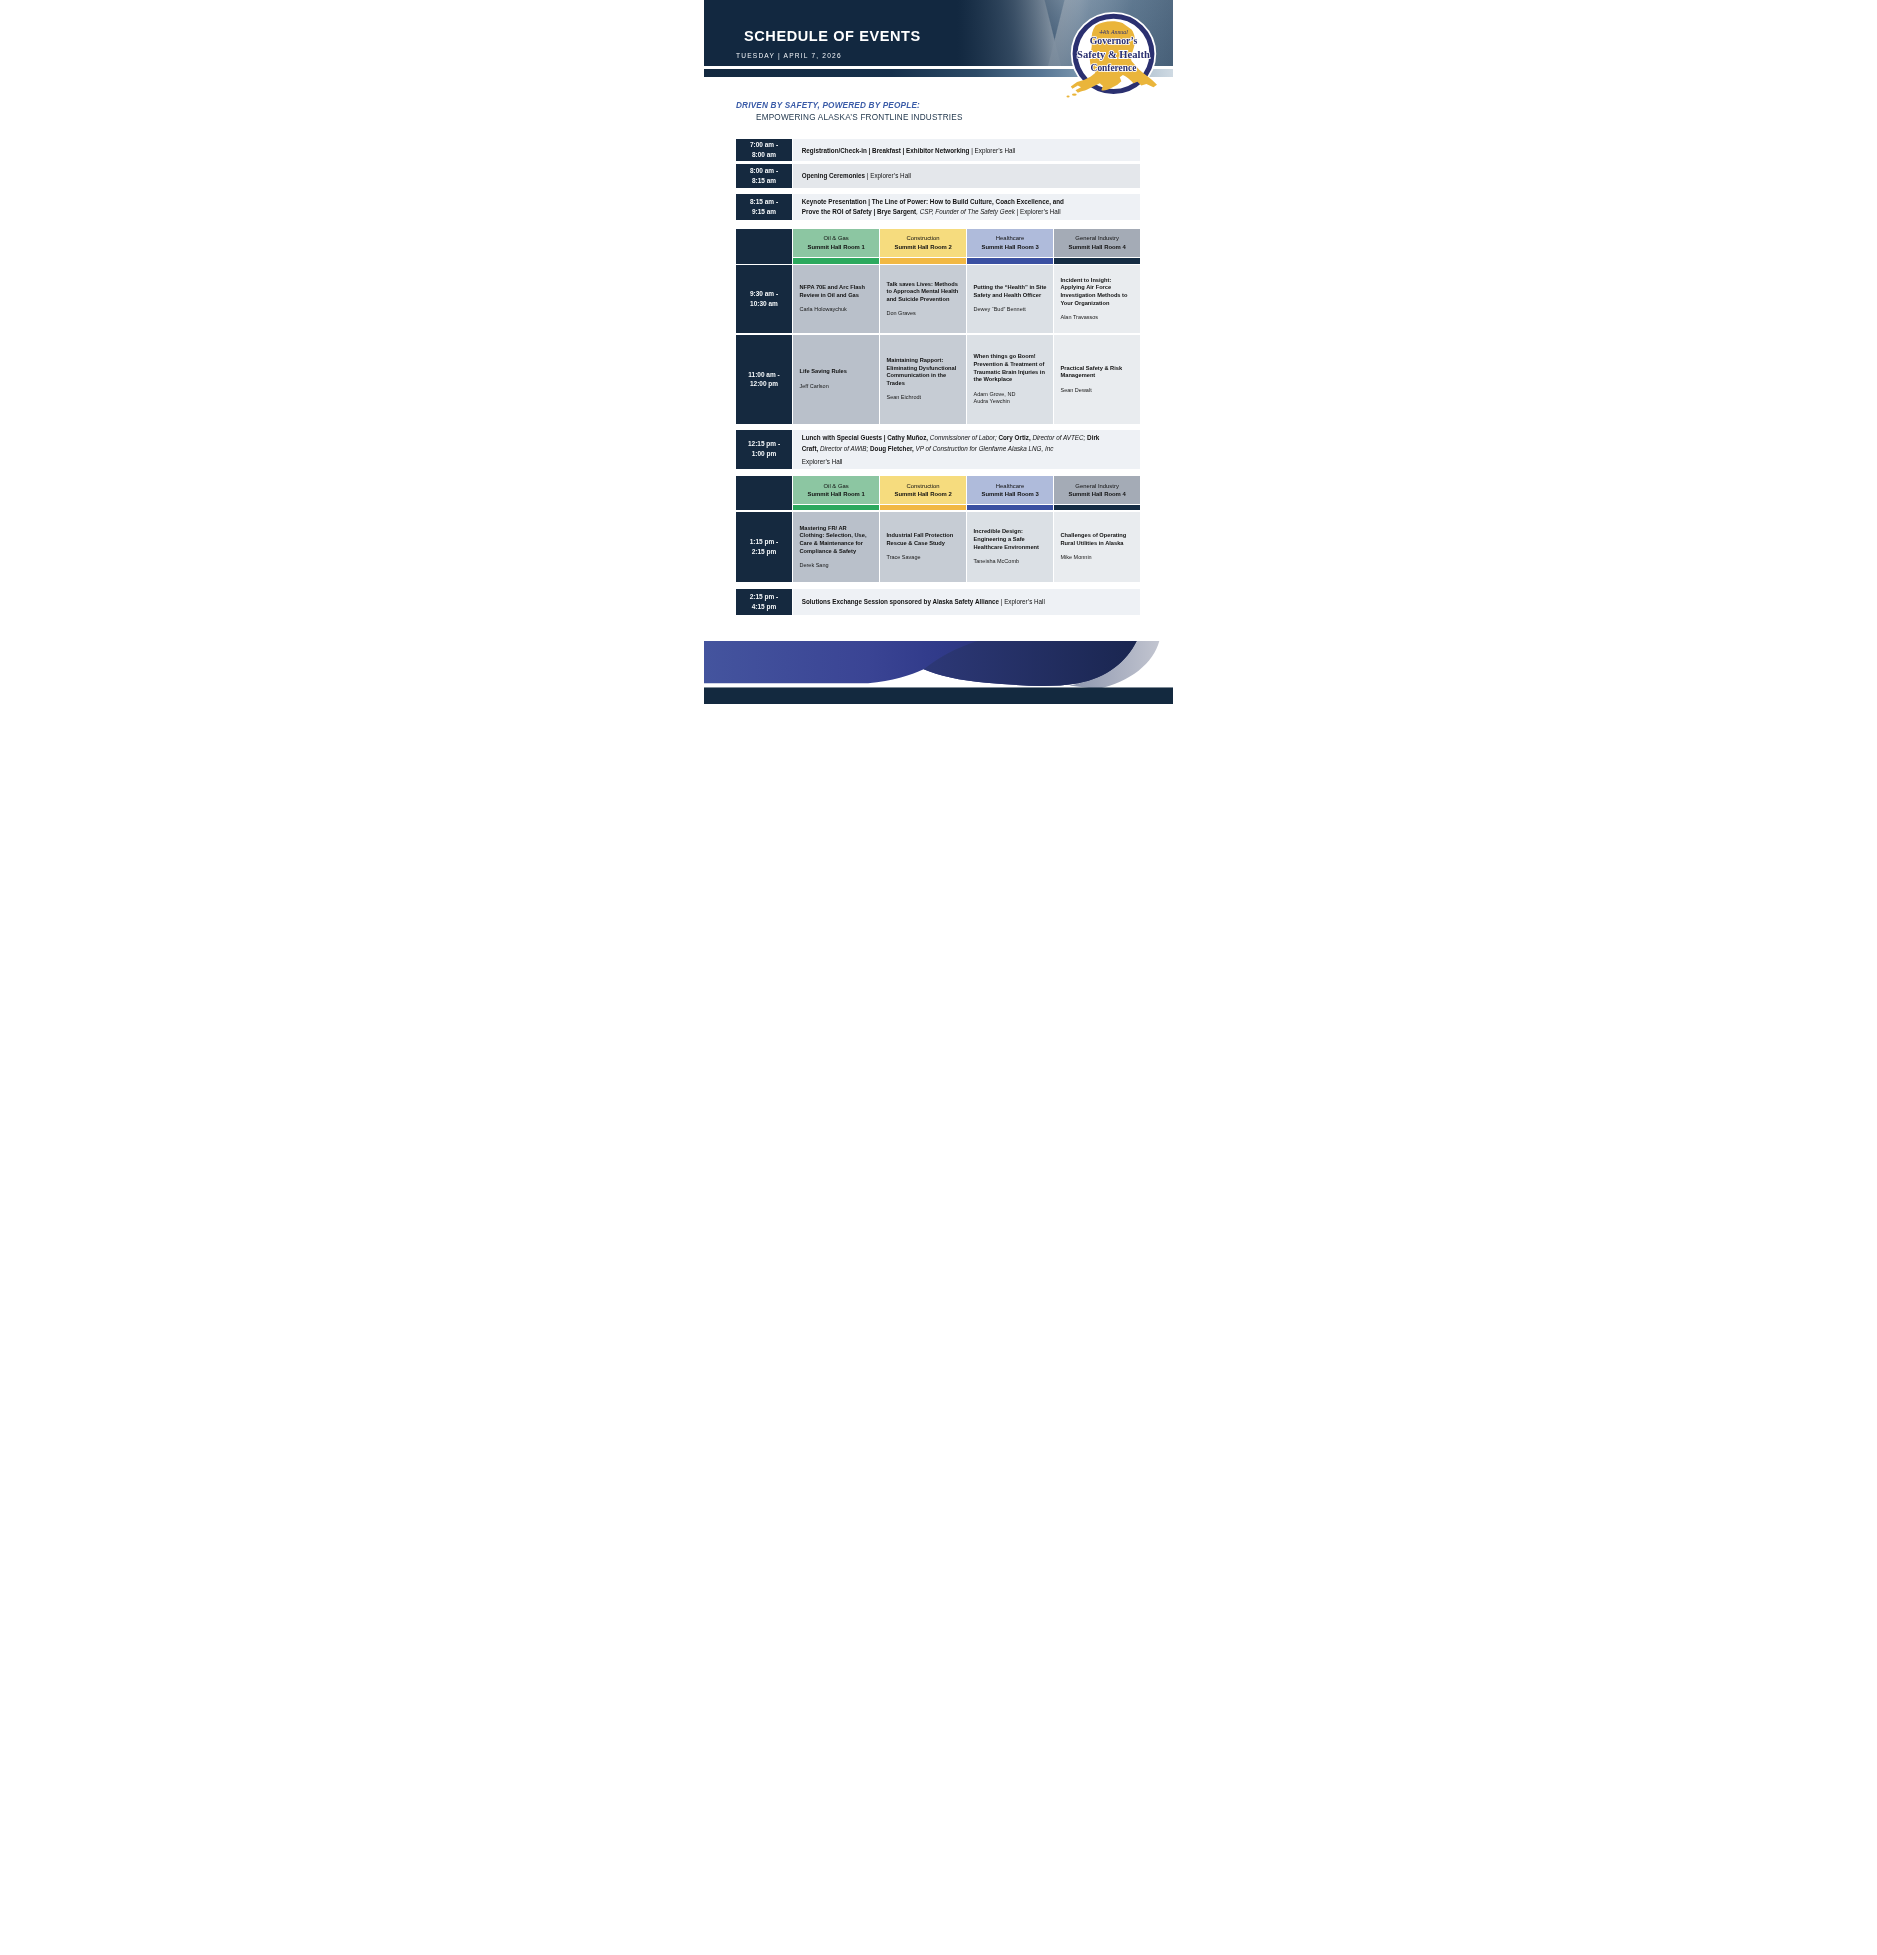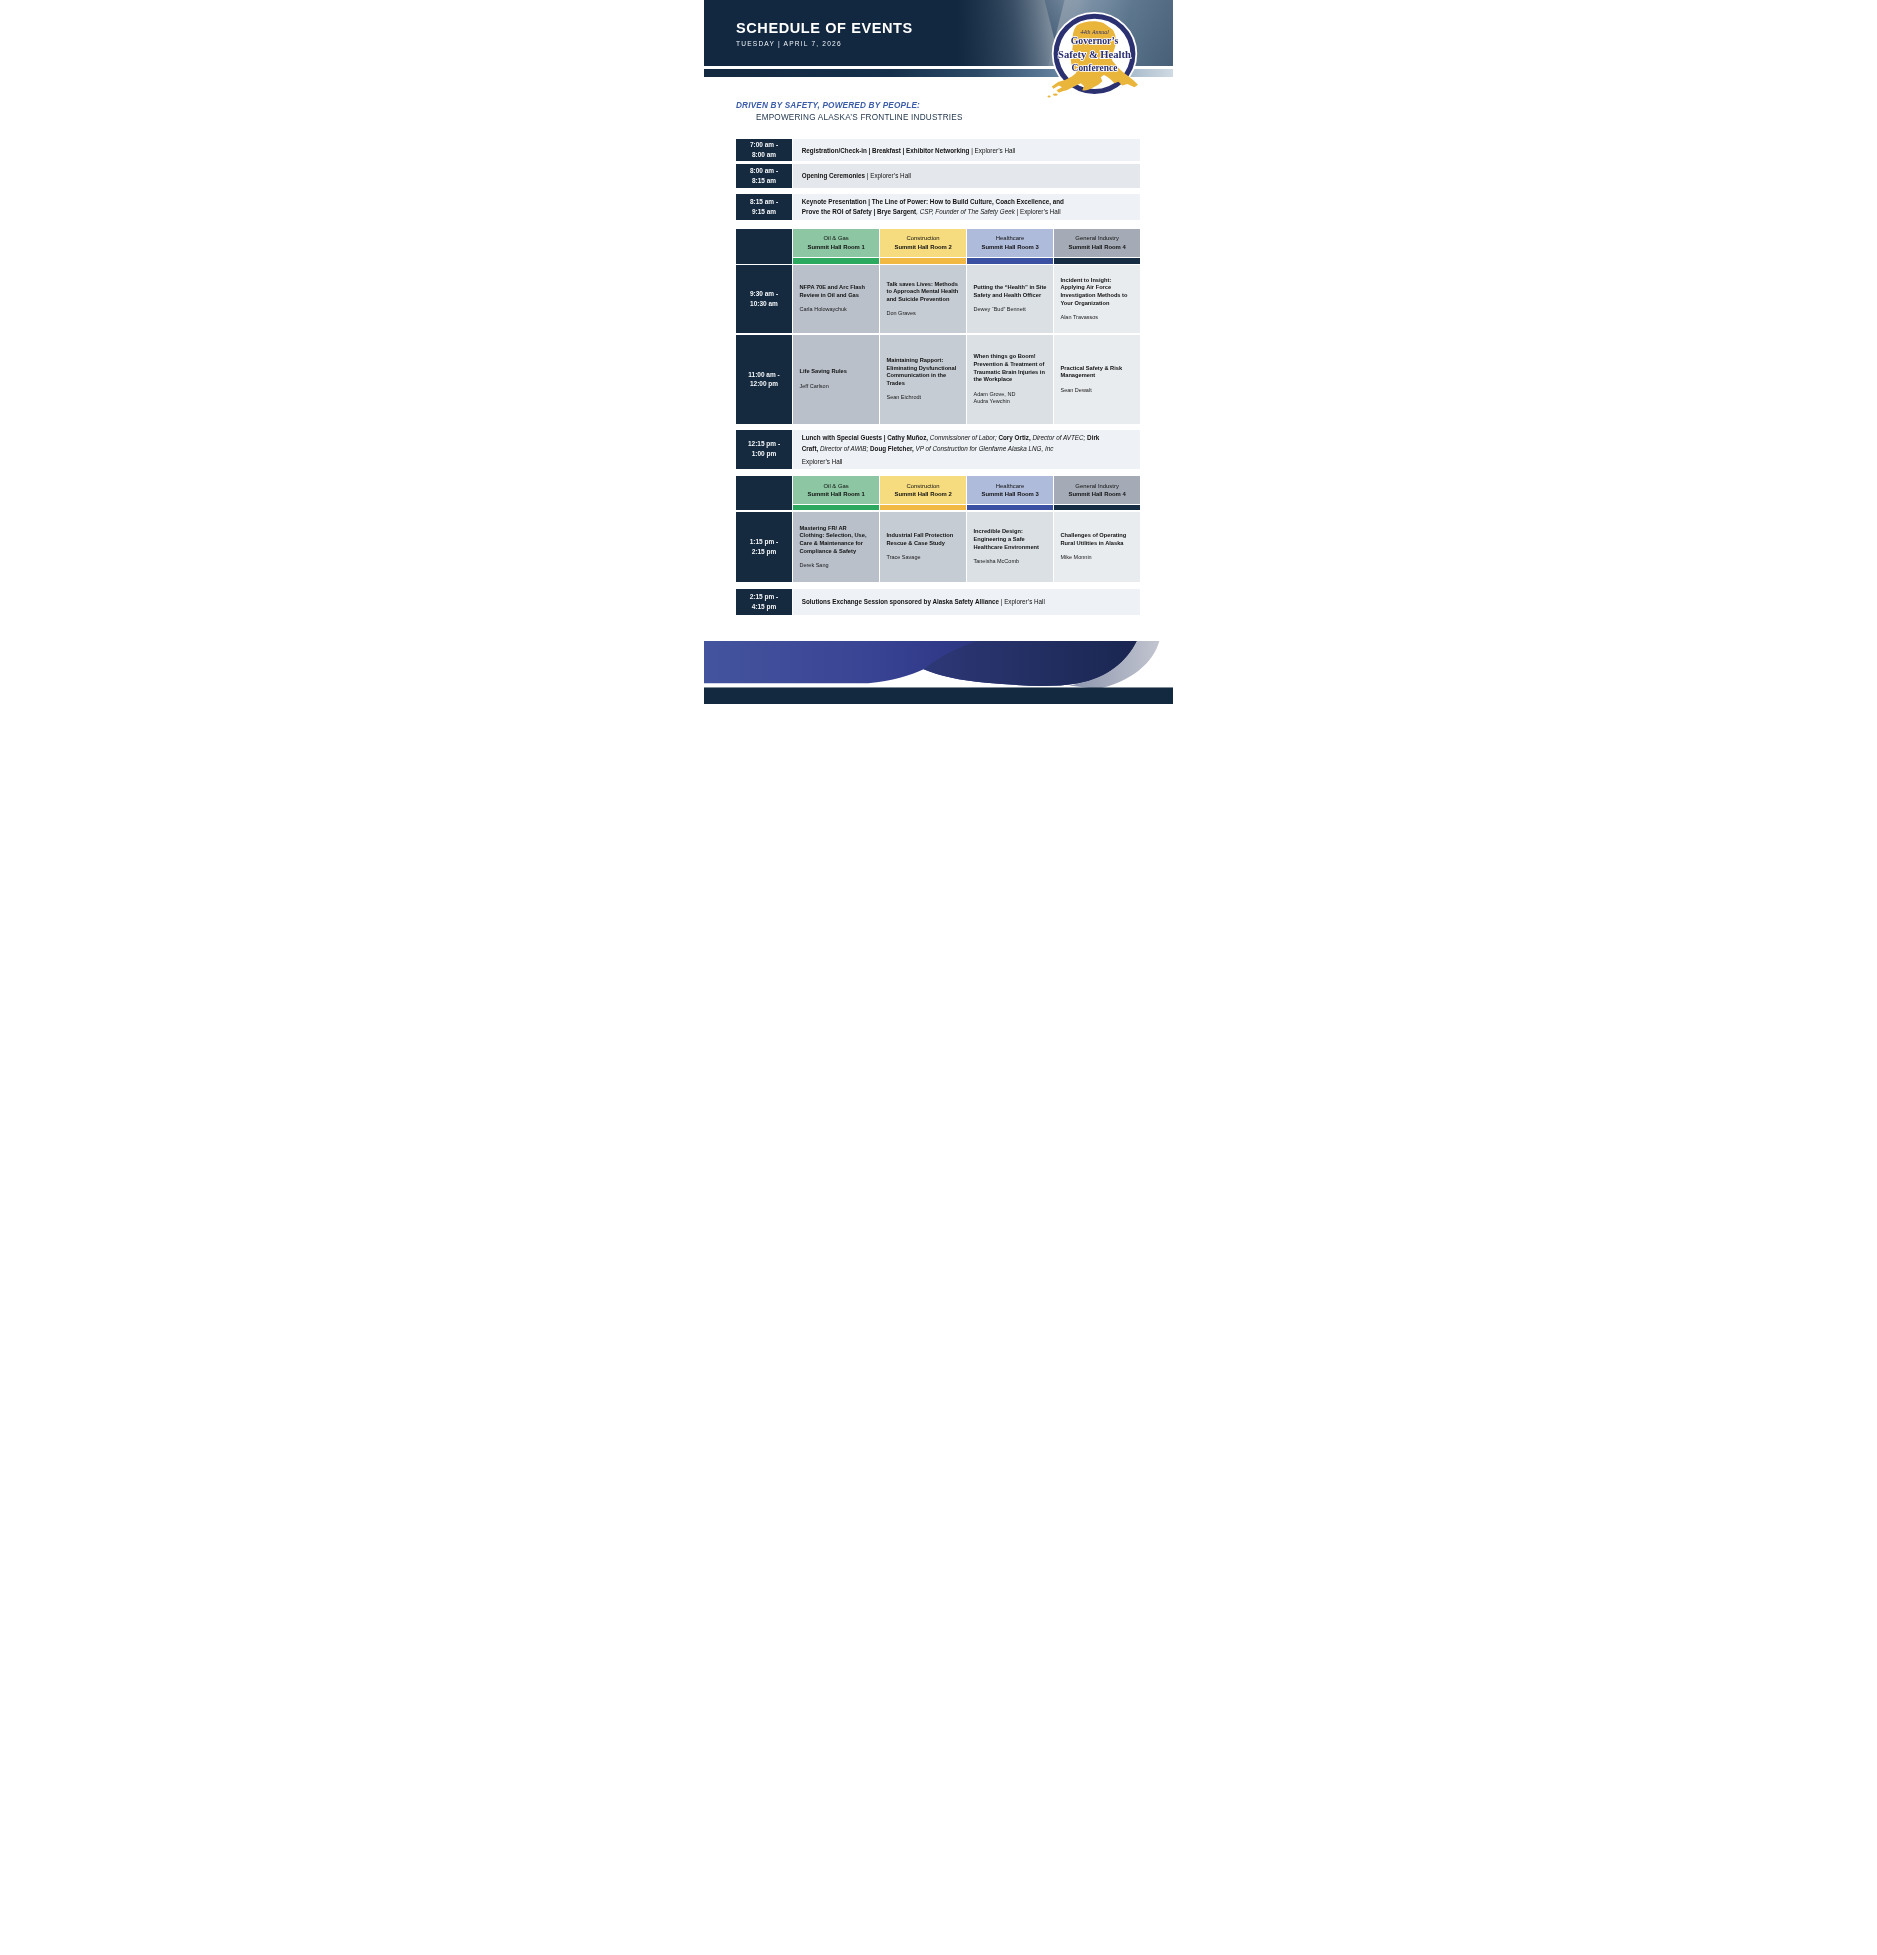--- a/index.html
+++ b/index.html
@@ -9,26 +9,26 @@
   }
   
   .header{position:absolute;top:0;left:0;right:0;height:66px;background:#122840;overflow:hidden;}
   .header .mtn{position:absolute;top:0;right:0;width:46%;height:100%;
     background:
       linear-gradient(104deg, rgba(0,0,0,0) 46%, rgba(216,227,237,.95) 46.5%, rgba(150,172,192,.9) 58%, rgba(94,120,144,.92) 76%, rgba(70,94,118,.95) 100%),
       linear-gradient(256deg, rgba(0,0,0,0) 55%, rgba(226,235,243,.9) 55.5%, rgba(140,162,184,.85) 75%, rgba(96,120,146,.9) 100%),
       linear-gradient(180deg,#a7bccf 0%,#7e98b2 55%,#5a7894 100%);}
   .header .shade{position:absolute;inset:0;background:linear-gradient(90deg,#122840 0%,#122840 54%,rgba(18,40,64,.72) 66%,rgba(18,40,64,.28) 80%,rgba(18,40,64,.06) 92%,rgba(18,40,64,0) 100%);}
   .header-text{position:absolute;left:32px;top:20.3px;z-index:3;color:#fff;}
-  .header-text h1{margin:0;font-size:14.5px;font-weight:bold;letter-spacing:0.6px;}
+  .header-text h1{margin:8px;font-size:14.5px;font-weight:bold;letter-spacing:0.6px;}
   .header-text .date{margin-top:3.5px;font-size:6.6px;letter-spacing:1.2px;font-weight:400;color:#f2f5f8;}
   .band2{position:absolute;top:69px;left:0;right:0;height:7.8px;
     background:linear-gradient(90deg,#13293f 0%,#16304b 40%,#2c4a66 58%,#577694 72%,#8aa4ba 84%,#b6c6d3 94%,#cfdae3 100%);}
   
-  .logo{position:absolute;top:10.2px;right:29px;width:99px;height:94px;z-index:6;}
+  .logo{position:absolute;top:10.2px;right:10px;width:99px;height:94px;z-index:6;}
   .logo svg{overflow:visible;}
   .logo text{fill:var(--logo-navy,#2b3070);font-family:"Liberation Serif",serif;}
   
   .subtitle{position:absolute;left:32px;top:100px;line-height:12px;}
   .subtitle .l1{font-size:8.2px;font-weight:bold;letter-spacing:0.2px;color:var(--subtitle-blue,#3b5ca8);font-style:italic;}
   .subtitle .l2{font-size:8.2px;font-weight:400;letter-spacing:0.2px;color:var(--subtitle-navy,#1d3349);padding-left:20px;}
   
   .schedule{position:absolute;left:32px;top:139px;width:404px;}
   .row{display:flex;}
   .timecell{width:56px;flex:0 0 56px;margin-right:1.2px;background:var(--navy,#15293f);

